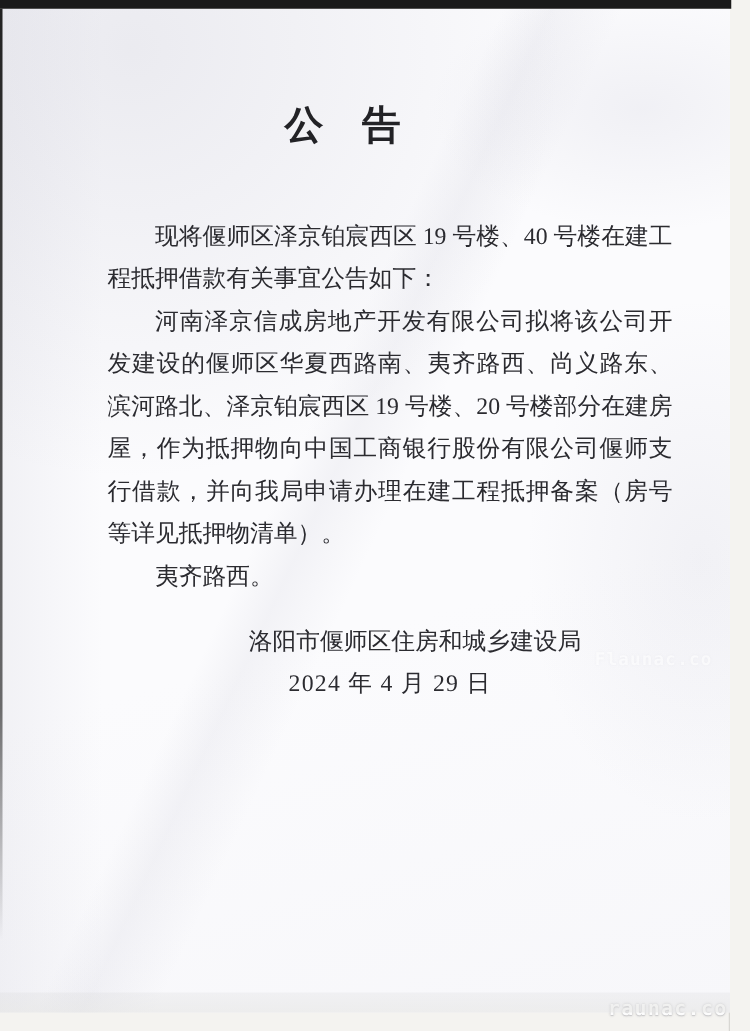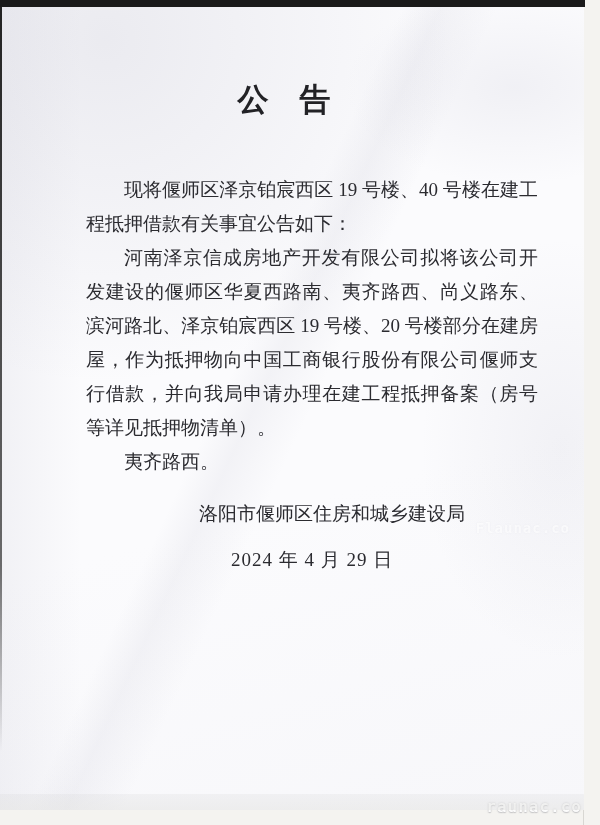--- a/index.html
+++ b/index.html
@@ -36,21 +36,21 @@
   .left-edge{
     position:absolute;left:0;top:0;width:2px;height:745px;
     background:linear-gradient(to bottom, #222 0%, rgba(60,60,60,0.75) 75%, rgba(60,60,60,0) 100%);
   }
   
   .bottom-edge{
     position:absolute;left:0;right:0;bottom:0;height:16px;
     background:linear-gradient(to bottom, rgba(205,205,206,0.18), rgba(228,228,226,0.55));
   }
   .title{
-    position:absolute;top:72px;left:80px;width:452px;
+    position:absolute;top:72px;left:70px;width:452px;
     text-align:center;
     transform:translateX(-22px);
     font-size:31px;font-weight:700;color:#222226;
     margin:0;
   }
   .content{
     position:absolute;top:166px;left:86px;width:452px;
     font-size:19px;line-height:34px;color:#2b2b30;
   }
   .content p{
@@ -59,21 +59,21 @@
     text-align:justify;
     text-justify:inter-ideograph;
   }
   .content p.signature{
     text-indent:0;text-align:center;
     transform:translateX(20px);
     margin-top:18px;
   }
   .content p.date{
     text-indent:0;text-align:center;
-    margin-top:12px;letter-spacing:1px;
+    margin-top:0;letter-spacing:1px;
   }
   .watermark{
     position:absolute;
     font-family:"DejaVu Sans Mono","Liberation Mono",monospace;
     font-weight:700;
     color:rgba(255,255,255,0.95);
     letter-spacing:1px;
   }
   .watermark.mid{
     top:513px;right:14px;

